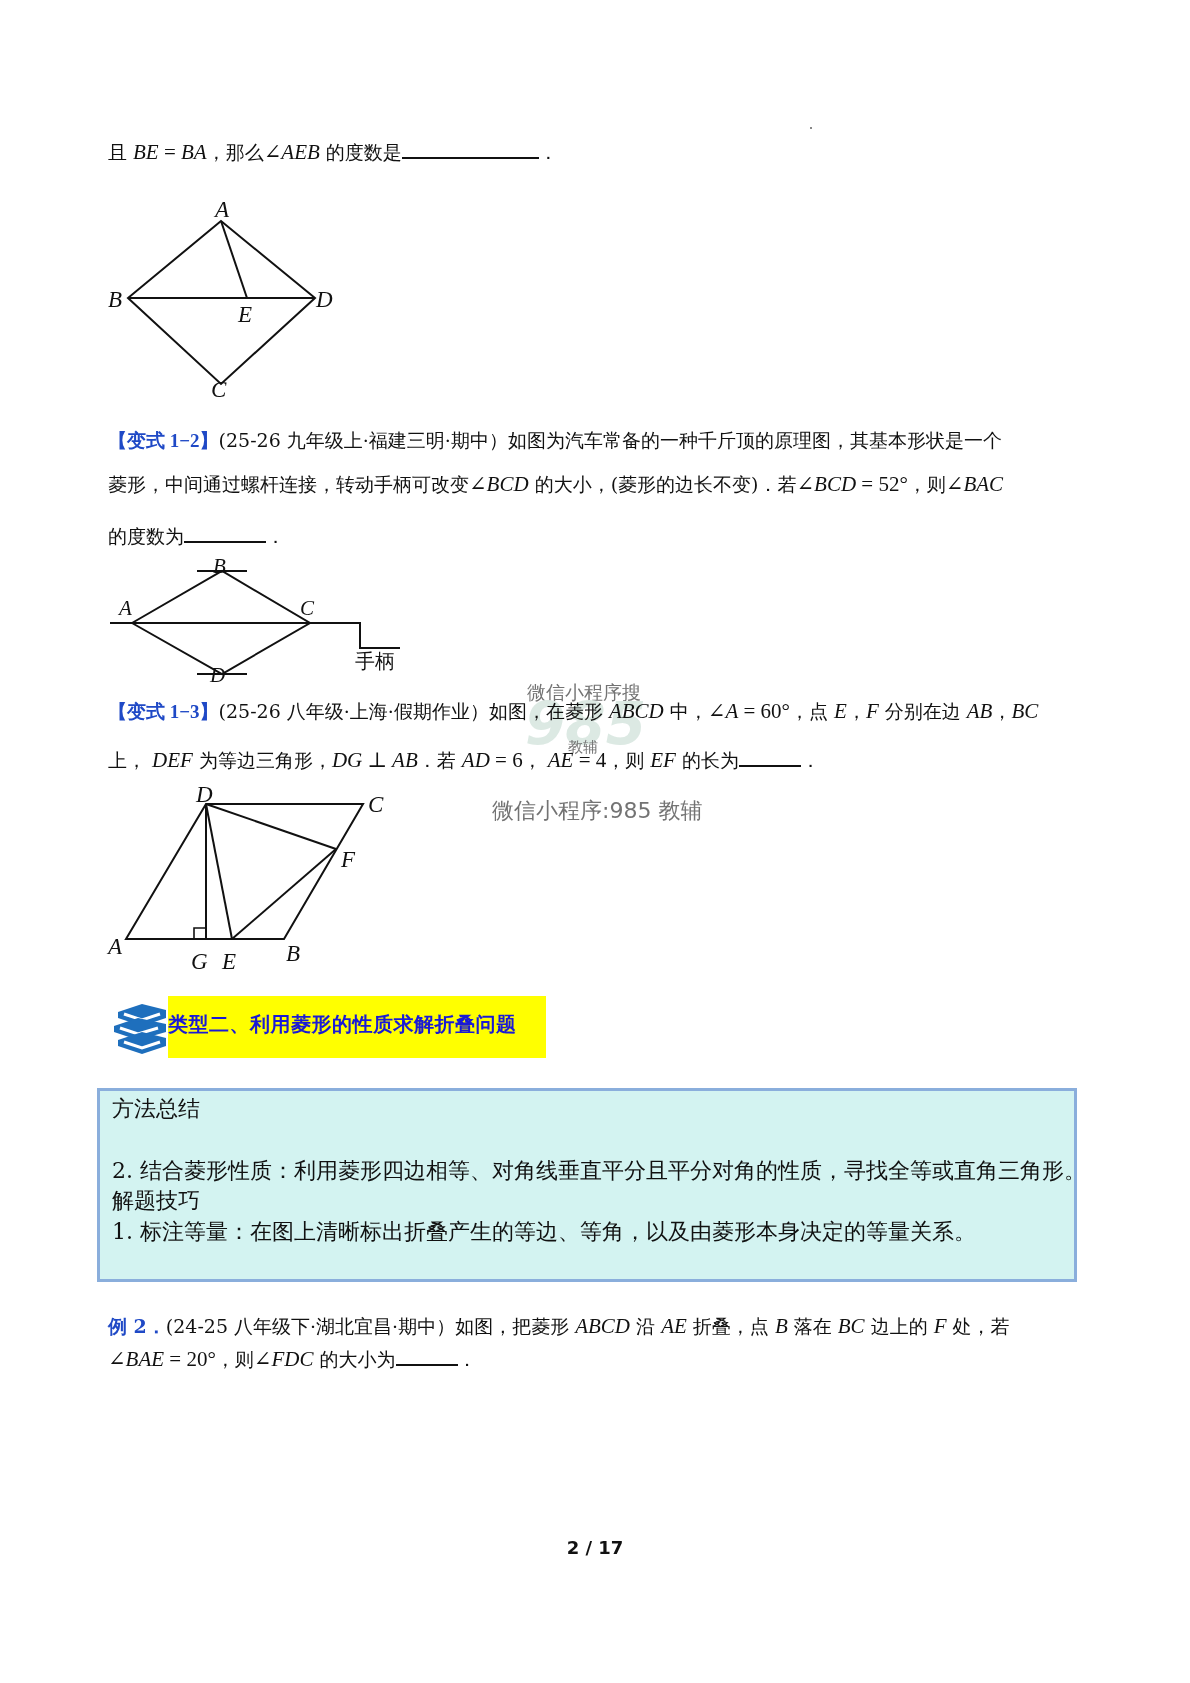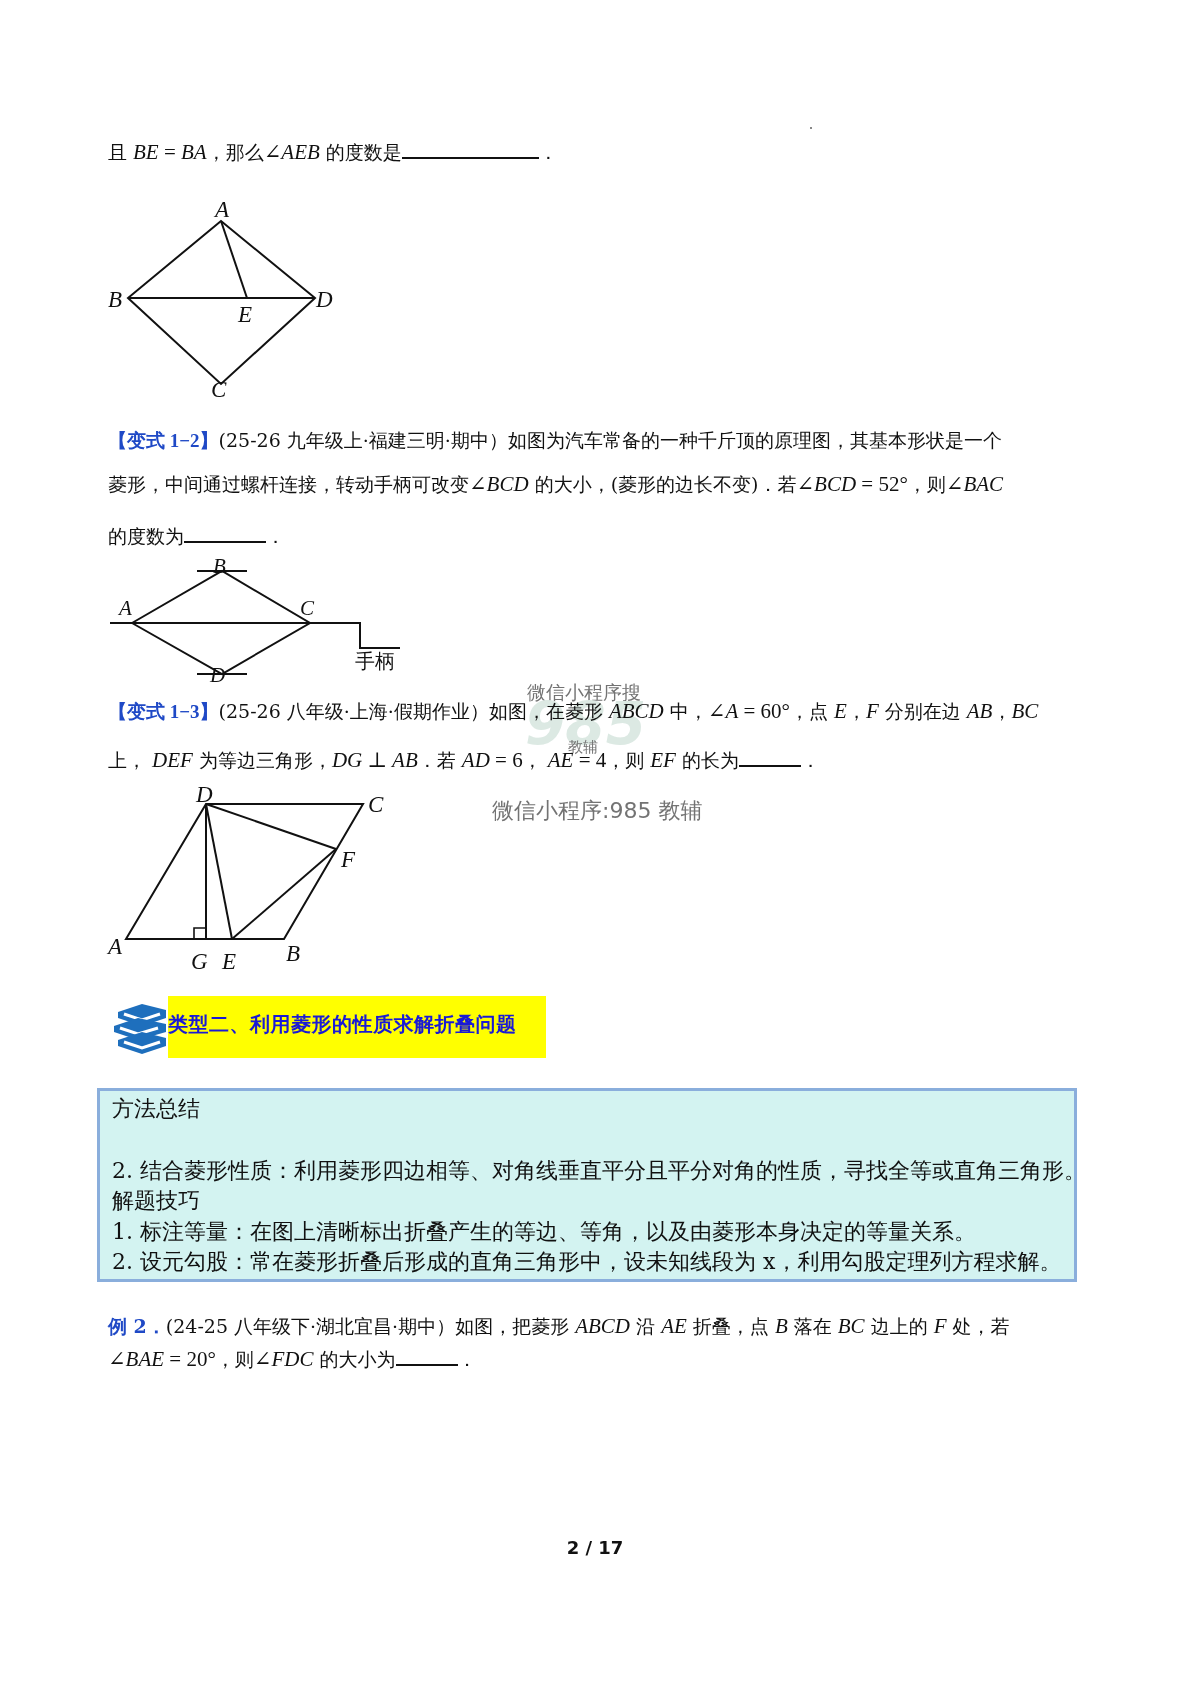--- a/index.html
+++ b/index.html
@@ -136,21 +136,20 @@
   </svg>
 </div>
 <div class="section-head"></div>
 <div class="section-title">类型二、利用菱形的性质求解折叠问题</div>
 
 <div class="method-box">
   <div class="box-line" style="top:5px;">方法总结</div>
   <div class="box-line" style="top:67px;">2.  结合菱形性质：利用菱形四边相等、对角线垂直平分且平分对角的性质，寻找全等或直角三角形。</div>
   <div class="box-line" style="top:97px;">解题技巧</div>
   <div class="box-line" style="top:128px;">1.  标注等量：在图上清晰标出折叠产生的等边、等角，以及由菱形本身决定的等量关系。</div>
-  <div class="box-line" style="top:158px;">2.  设元勾股：常在菱形折叠后形成的直角三角形中，设未知线段为 x，利用勾股定理列方程求解。</div>
 </div>
 
 <div class="line" style="top:1296px;margin-top:16px;">
   <span class="tag"><span>例 2</span><span>．</span></span><span>(24-25 八年级下·湖北宜昌·期中）</span><span>如图，把菱形 </span><span class="math">ABCD</span><span> 沿 </span><span class="math">AE</span><span> 折叠，点 </span><span class="math">B</span><span> 落在 </span><span class="math">BC</span><span> 边上的 </span><span class="math">F</span><span> 处，若</span>
 </div>
 <div class="line" style="top:1344px;">
   <span class="math">∠BAE</span><span class="mathn"> = 20°</span><span>，则</span><span class="math">∠FDC</span><span> 的大小为</span><span class="blank" style="width:62px;"></span><span>．</span>
 </div>
 
 <div class="footer">2 / 17</div>

